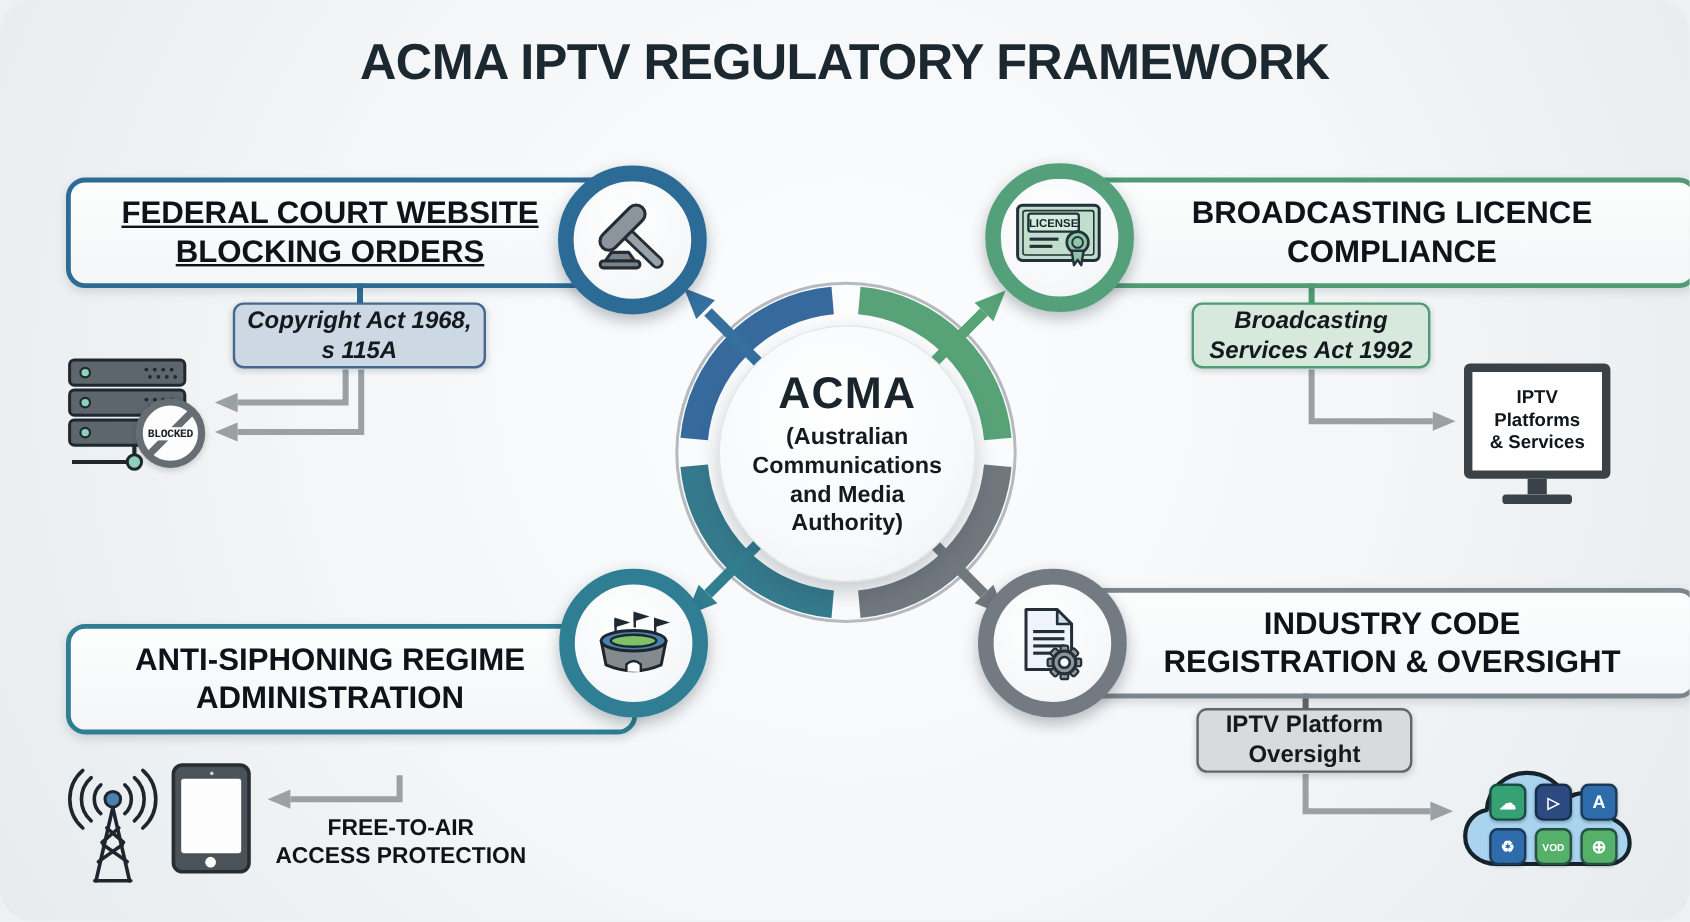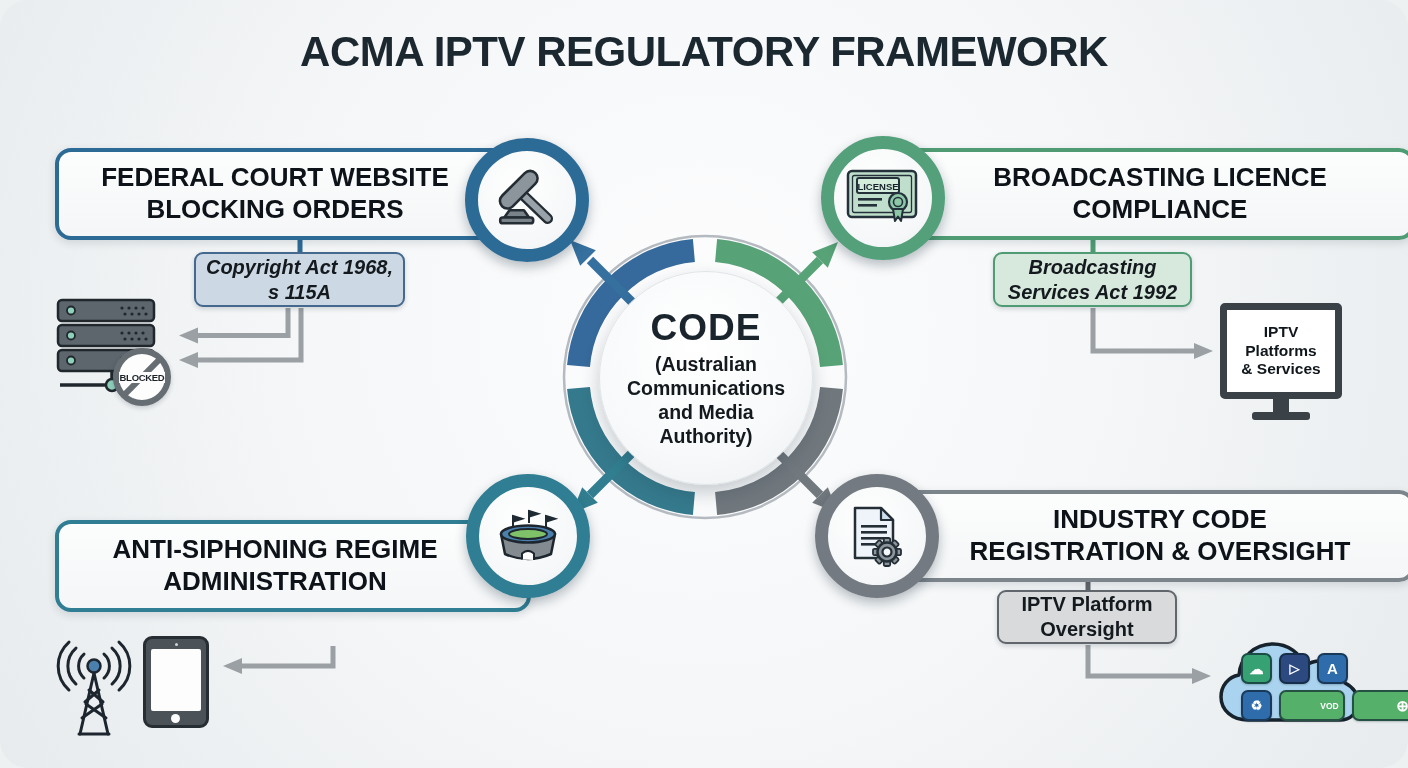--- a/index.html
+++ b/index.html
@@ -27,21 +27,21 @@
   
   .qbox{
     position:absolute;height:84px;border-radius:16px;
     background:linear-gradient(180deg,#fcfdfd,#f4f6f7);
     display:flex;align-items:center;justify-content:center;
     text-align:center;font-weight:bold;font-size:26px;line-height:1.23;
     color:#0d1318;white-space:pre-line;
     box-shadow:0 3px 8px rgba(20,40,55,.14);
     z-index:2;
   }
-  .qbox.blue {border:4px solid #2d6b97;}
+  .qbox.blue {border:4px solid #2d6b97;text-decoration:underline;}
   .qbox.green{border:4px solid #4f9c74;}
   .qbox.teal {border:4px solid #2f7e93;margin-top:30px;}
   .qbox.gray {border:4px solid #7d858c;}
 
   
   .icircle{
     position:absolute;width:98px;height:98px;border-radius:50%;
     background:radial-gradient(circle at 42% 35%, #ffffff 0%, #f5f7f8 70%, #e9edef 100%);
     display:flex;align-items:center;justify-content:center;
     box-shadow:0 5px 12px rgba(20,40,55,.30);
@@ -74,24 +74,25 @@
     border:1px solid #e1e5e7;
     box-shadow:0 8px 18px rgba(20,40,55,.22);
     display:flex;flex-direction:column;align-items:center;justify-content:center;
     text-align:center;z-index:2;
   }
   .center-acronym{font-size:37px;font-weight:bold;color:#1a242c;letter-spacing:1px;}
   .center-fullname{margin-top:4px;font-size:19.5px;font-weight:bold;color:#14191e;line-height:1.22;white-space:pre-line;}
 
   
   .stamp{
-    position:absolute;left:113px;top:348px;width:46px;height:46px;border-radius:50%;
+    position:absolute;left:113px;top:332px;width:46px;height:46px;border-radius:50%;
     background:#fdfdfd;border:6px solid #666d73;z-index:4;
     display:flex;align-items:center;justify-content:center;
     box-shadow:0 2px 5px rgba(20,40,55,.2);
+    font-family:Liberation Mono, monospace;
   }
   .stamp .slash{
     position:absolute;left:-3px;top:20px;width:52px;height:6px;border-radius:3px;
     background:#666d73;transform:rotate(-45deg);
   }
   .stamp .stamp-text{
     position:relative;font-size:9.5px;font-weight:bold;color:#1b2228;
     background:#fdfdfd;padding:0 1px;letter-spacing:-.3px;z-index:1;
   }
 
@@ -125,21 +126,21 @@
   
   .tile-row{position:absolute;display:flex;gap:7px;z-index:3;}
   .tile{
     width:27px;height:27px;border-radius:7px;border:2px solid rgba(12,30,44,.65);
     display:flex;align-items:center;justify-content:center;
     color:#ffffff;font-weight:bold;box-shadow:0 1px 2px rgba(20,40,55,.25);
   }
   .t-green{background:#36a173;}
   .t-navy {background:#2d4a80;}
   .t-blue {background:#2e6cab;}
-  .t-lgreen{background:#55b06a;padding-left:35px;}
+  .t-lgreen{background:#55b06a;}
 </style>
 </head>
 <body>
 
 <div class="stage">
 
   <svg class="abs" style="left:0;top:0;z-index:1;" width="1408" height="768" viewBox="0 0 1408 768">
 
     <path d="M300 236 V254" stroke="#2d6b97" stroke-width="5" fill="none"></path>
     <path d="M1093 236 V254" stroke="#4f9c74" stroke-width="5" fill="none"></path>
@@ -181,21 +182,21 @@
       <line x1="648" y1="437" x2="590" y2="495" stroke="#317e90" stroke-width="9"></line>
       <polygon points="572,513 597.8,502.8 582.2,487.2" fill="#317e90"></polygon>
       <line x1="762" y1="437" x2="820" y2="495" stroke="#71787e" stroke-width="9"></line>
       <polygon points="838,513 827.8,487.2 812.2,502.8" fill="#71787e"></polygon>
     </g>
   </svg>
 
   <div class="page-title">ACMA IPTV REGULATORY FRAMEWORK</div>
 
   <div class="center-circle">
-    <div class="center-acronym">CODE</div>
+    <div class="center-acronym">ACMA</div>
     <div class="center-fullname">(Australian
 Communications
 and Media
 Authority)</div>
   </div>
 
   <div class="qbox blue" style="left:55px;top:148px;width:432px;padding-right:50px;">FEDERAL COURT WEBSITE
 BLOCKING ORDERS</div>
 
   <div class="icircle blue" style="left:465px;top:138px;">
@@ -316,20 +317,22 @@
     </g>
     <circle cx="46" cy="28" r="6.5" fill="#4a7fae" stroke="#1d262e" stroke-width="2.5"></circle>
   </svg>
 
   <div class="tablet">
     <span class="cam"></span>
     <span class="screen"></span>
     <span class="home"></span>
   </div>
 
+  <div class="outcome">FREE-TO-AIR
+ACCESS PROTECTION</div>
 
   <div class="qbox gray" style="left:845px;top:490px;width:502px;padding-left:60px;">INDUSTRY CODE
 REGISTRATION &amp; OVERSIGHT</div>
 
   <div class="icircle gray" style="left:815px;top:474px;">
     <svg width="60" height="64" viewBox="0 0 60 64">
       <path d="M8 4 h26 l12 12 v38 h-38 z" fill="#eef4fa" stroke="#242e36" stroke-width="2.5" stroke-linejoin="round"></path>
       <path d="M34 4 l12 12 h-12 z" fill="#cfdeec" stroke="#242e36" stroke-width="2.2" stroke-linejoin="round"></path>
       <rect x="14" y="21" width="26" height="2.6" fill="#242e36"></rect>
       <rect x="14" y="27" width="26" height="2.6" fill="#242e36"></rect>

